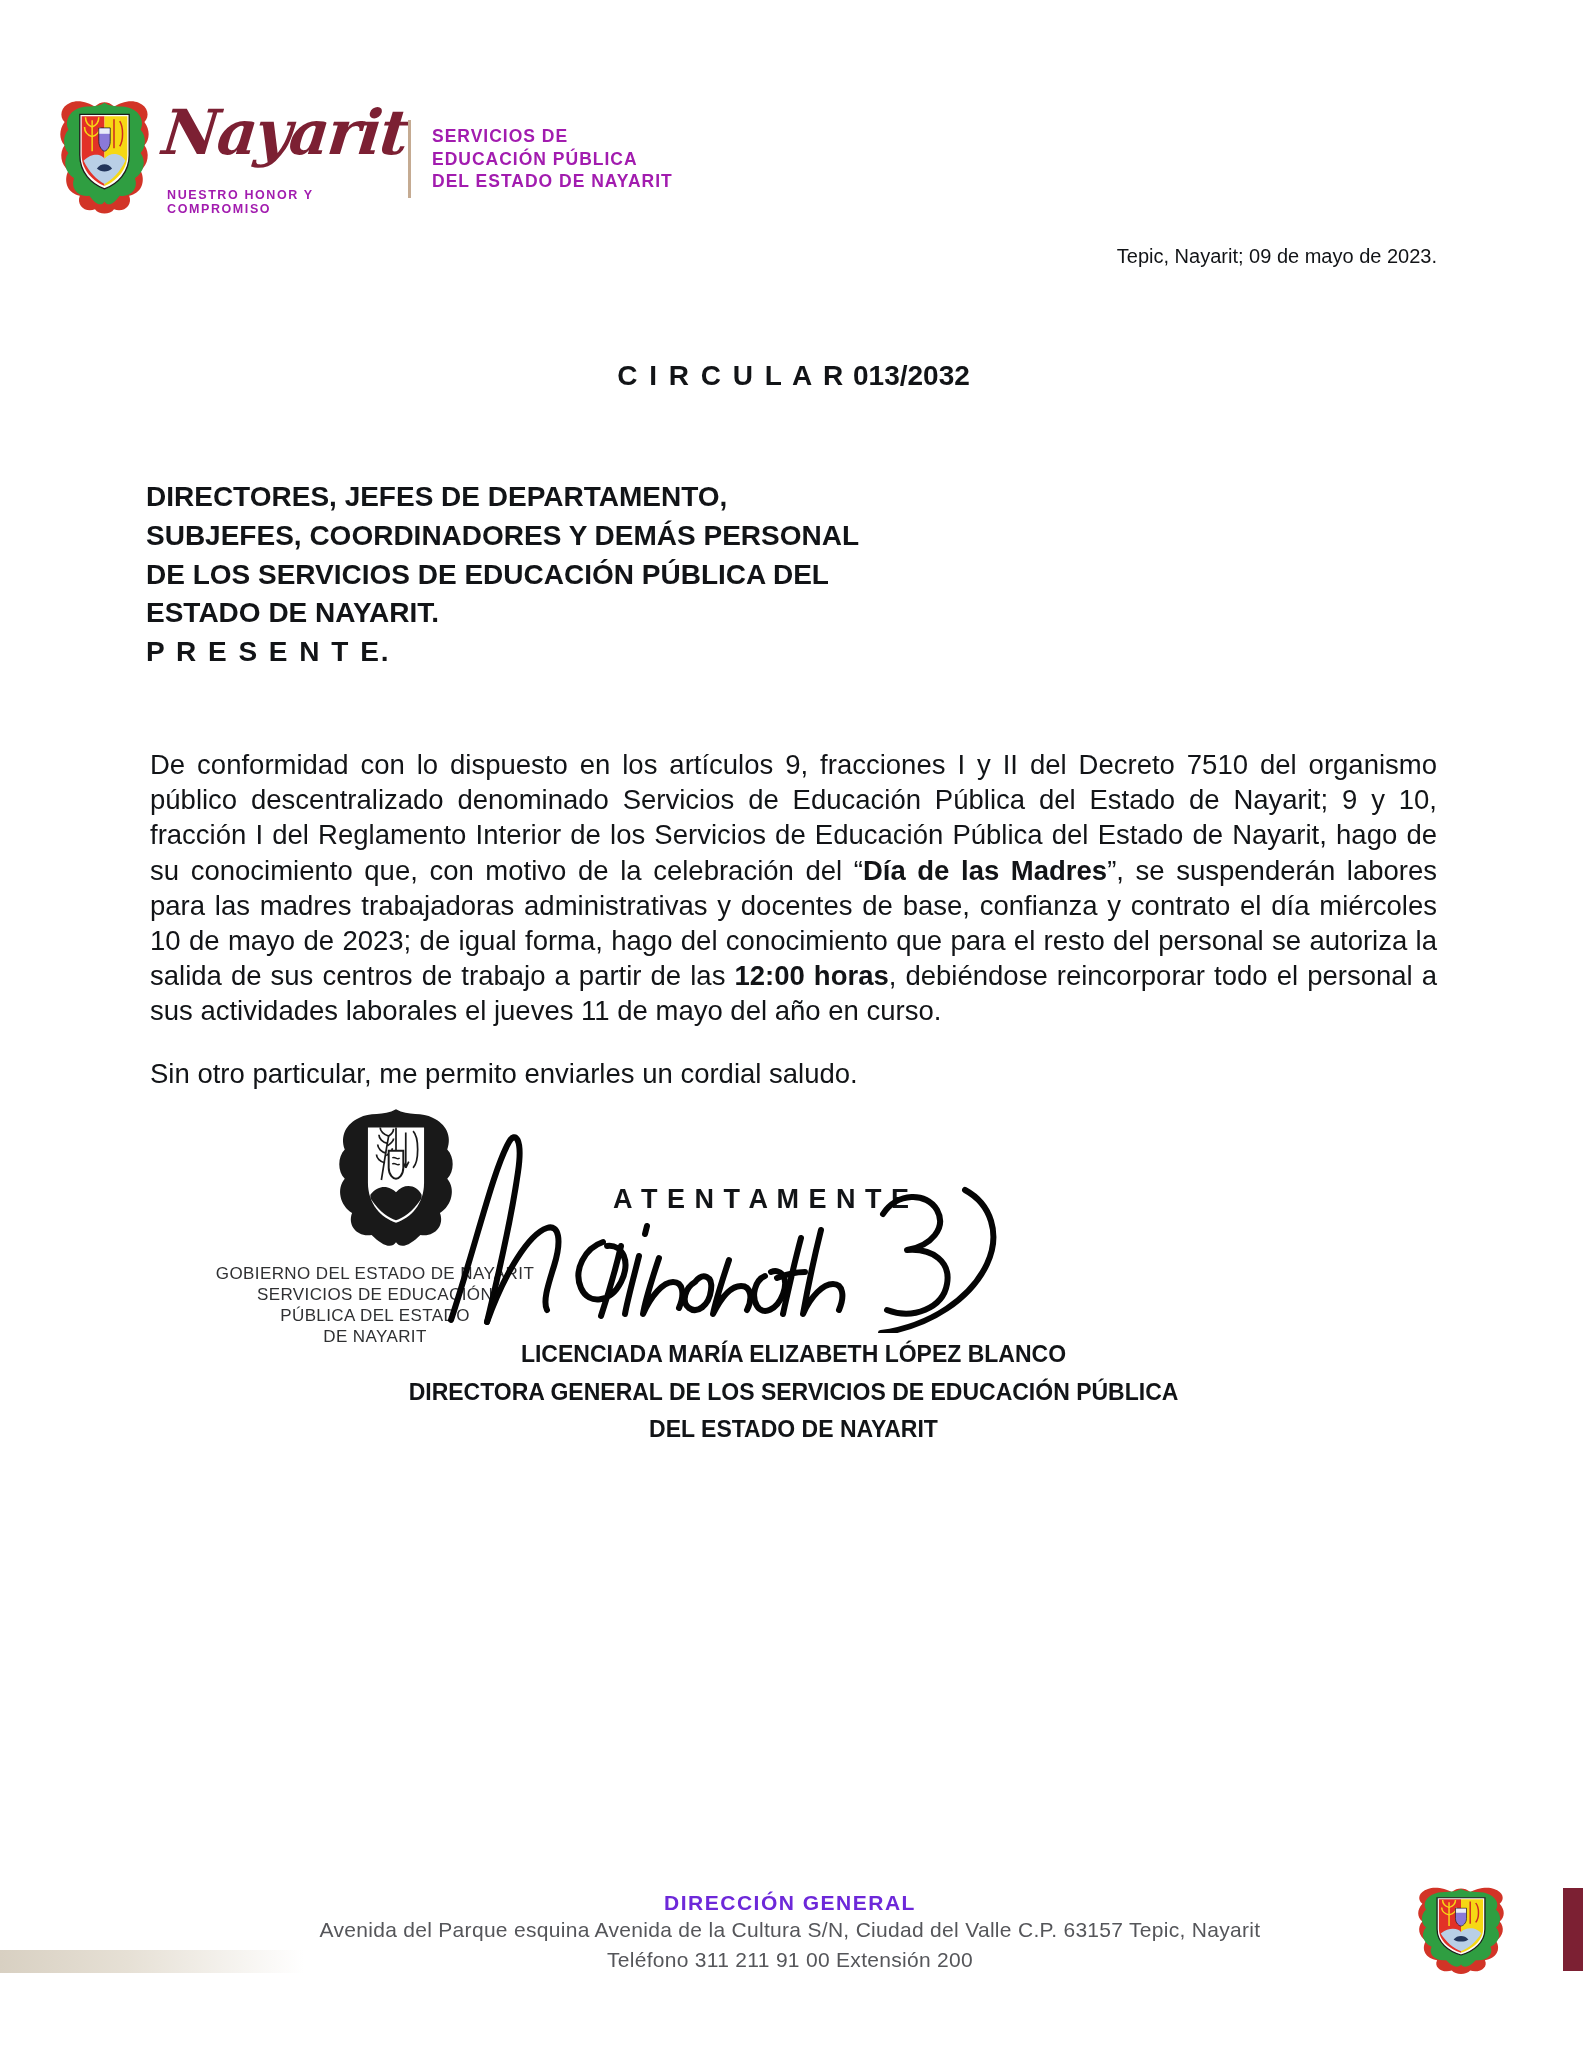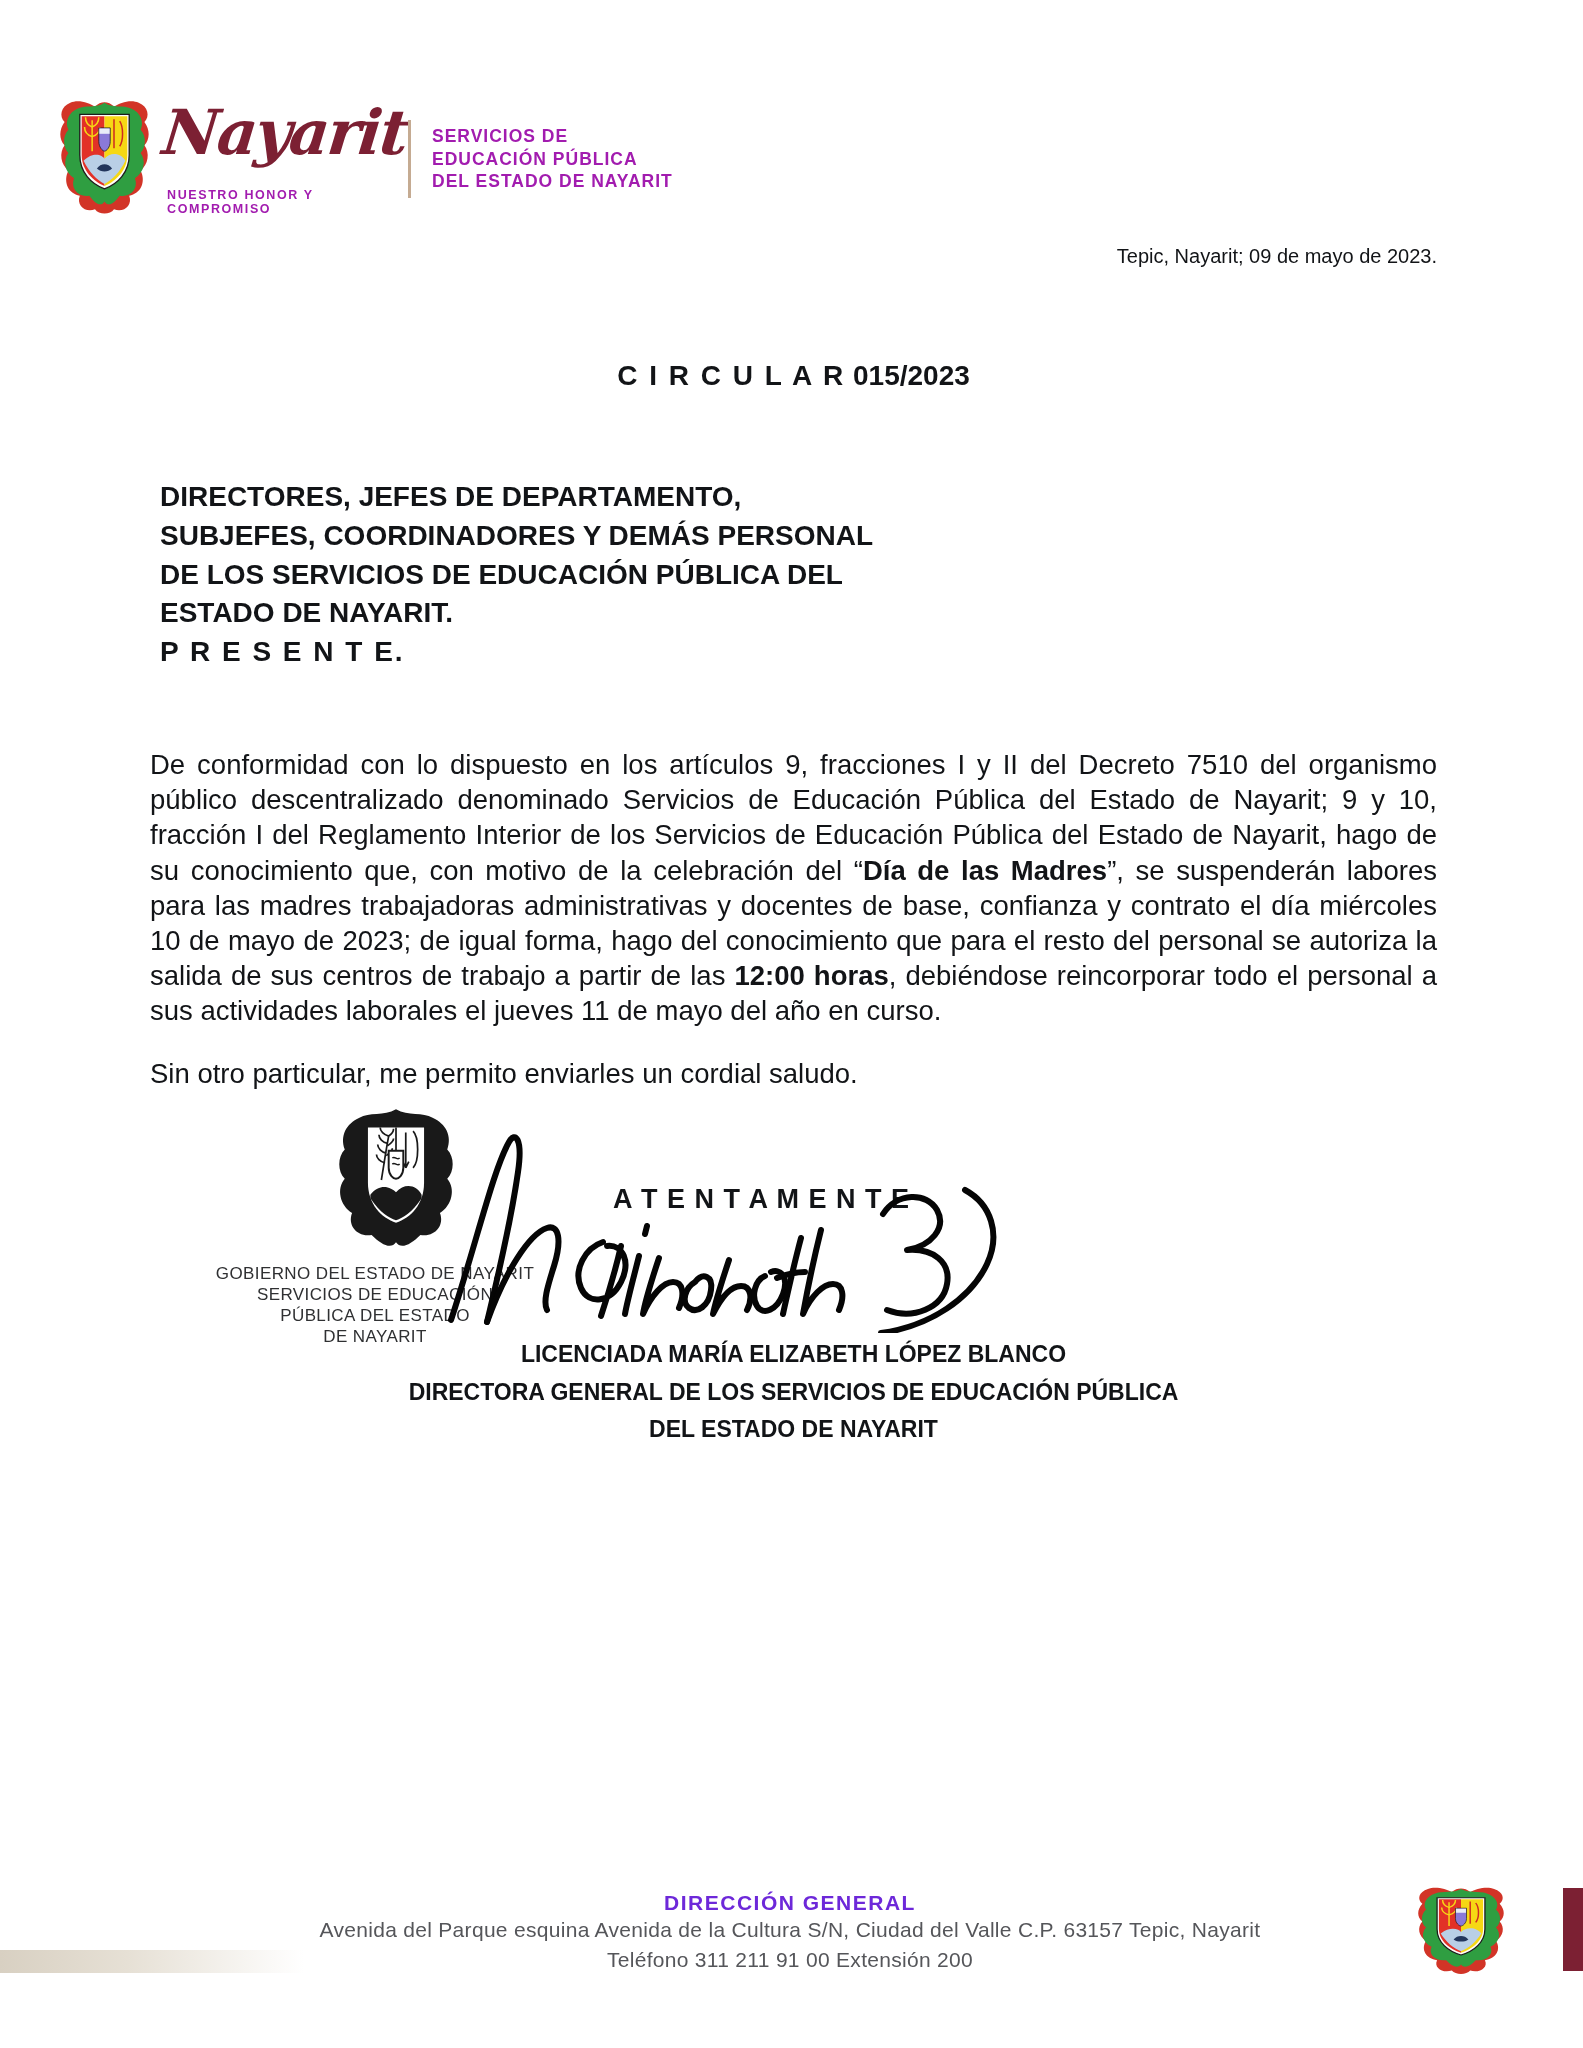--- a/index.html
+++ b/index.html
@@ -31,21 +31,21 @@
   .date-line{
     position:absolute;left:150px;top:245px;width:1287px;text-align:right;
     font-size:20px;
   }
   .doc-title{
     position:absolute;left:150px;top:360px;width:1287px;text-align:center;
     font-size:28px;font-weight:bold;margin:0;
   }
   .doc-title .spaced{letter-spacing:2px;}
   .recipients{
-    position:absolute;left:160px;top:478px;width:900px;
+    position:absolute;left:146px;top:478px;width:900px;
     font-size:28px;font-weight:bold;line-height:38.8px;
   }
   .recipients .spaced{letter-spacing:2px;}
   .body-par{
     position:absolute;left:150px;top:747px;width:1287px;margin:0;
     font-size:27.5px;line-height:35.2px;text-align:justify;
   }
   .closing-par{
     position:absolute;left:150px;top:1058px;width:1287px;margin:0;
     font-size:27.5px;
@@ -121,21 +121,21 @@
   <div class="header-divider"></div>
 
   <div class="org-block">
     <div>SERVICIOS DE</div>
     <div>EDUCACIÓN PÚBLICA</div>
     <div>DEL ESTADO DE NAYARIT</div>
   </div>
 
   <div class="date-line">Tepic, Nayarit; 09 de mayo de 2023.</div>
 
-  <h1 class="doc-title"><span class="spaced">C I R C U L A R</span>&nbsp;<span>015/2023</span></h1>
+  <h1 class="doc-title"><span class="spaced">C I R C U L A R</span>&nbsp;<span>013/2032</span></h1>
 
   <div class="recipients">
     <div>DIRECTORES, JEFES DE DEPARTAMENTO,</div>
     <div>SUBJEFES, COORDINADORES Y DEMÁS PERSONAL</div>
     <div>DE LOS SERVICIOS DE EDUCACIÓN PÚBLICA DEL</div>
     <div>ESTADO DE NAYARIT.</div>
     <div class="spaced">P R E S E N T E.</div>
   </div>
 
   <p class="body-par"><span>De conformidad con lo dispuesto en los artículos 9, fracciones I y II del Decreto 7510 del organismo público descentralizado denominado Servicios de Educación Pública del Estado de Nayarit; 9 y 10, fracción I del Reglamento Interior de los Servicios de Educación Pública del Estado de Nayarit, hago de su conocimiento que, con motivo de la celebración del “</span><b>Día de las Madres</b><span>”, se suspenderán labores para las madres trabajadoras administrativas y docentes de base, confianza y contrato el día miércoles 10 de mayo de 2023; de igual forma, hago del conocimiento que para el resto del personal se autoriza la salida de sus centros de trabajo a partir de las </span><b>12:00 horas</b><span>, debiéndose reincorporar todo el personal a sus actividades laborales el jueves 11 de mayo del año en curso.</span></p>

